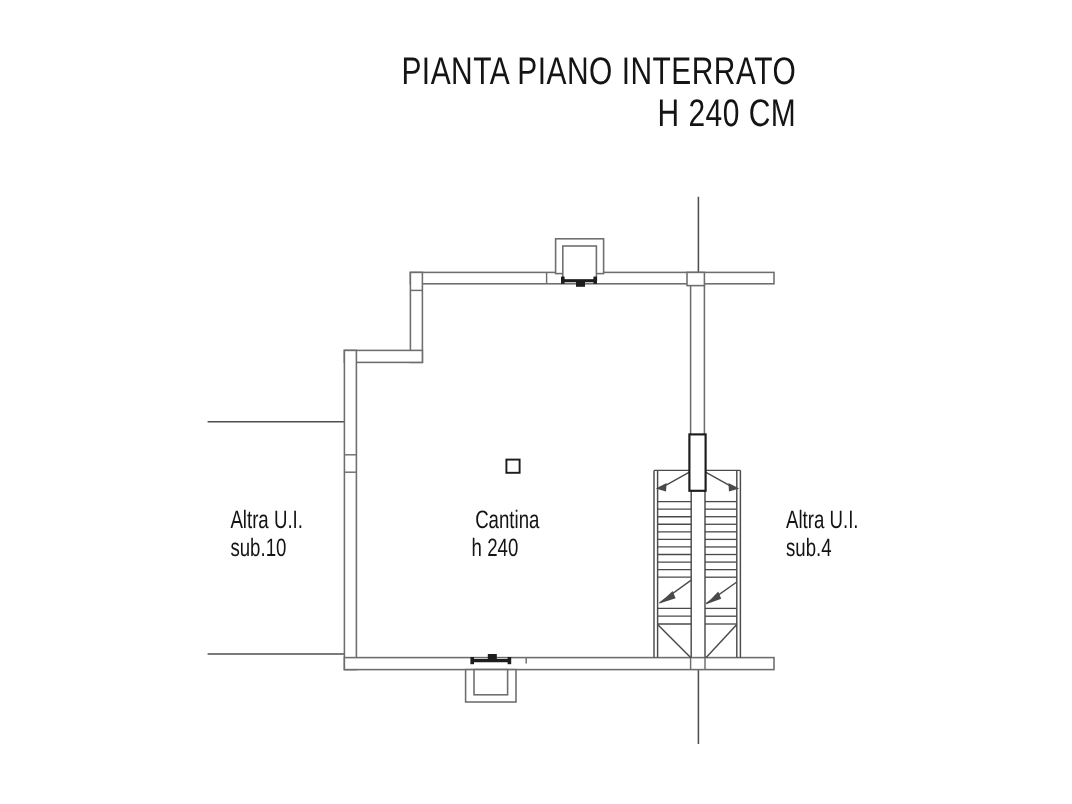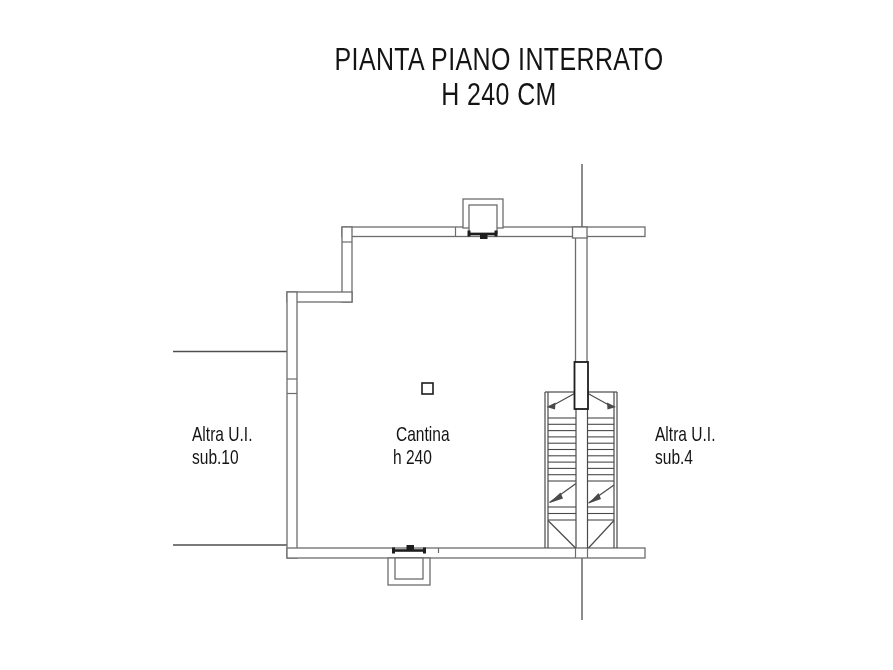--- a/index.html
+++ b/index.html
@@ -1,19 +1,19 @@
 <!DOCTYPE html>
 <html><head>
 <meta charset="utf-8">
 <style>
   html,body{margin:0;padding:0;background:#ffffff;}
   body{width:893px;height:670px;position:relative;overflow:hidden;
        font-family:"Liberation Sans", sans-serif;color:#141414;}
   .title{position:absolute;top:42px;left:499px;transform:translateX(-50%);
-         text-align:center;white-space:nowrap;}
+         text-align:right;white-space:nowrap;}
   .title .tline{font-size:32px;line-height:35px;letter-spacing:0.5px;
                 transform:scaleX(0.78);color:#141414;}
   #plan-svg{position:absolute;left:0;top:0;}
   .plan-label{position:absolute;font-size:21px;line-height:23px;
               transform:scaleX(0.74);transform-origin:0 0;white-space:nowrap;
               color:#141414;}
   .indent1{margin-left:4px;}
 </style>
 </head>
 <body>

